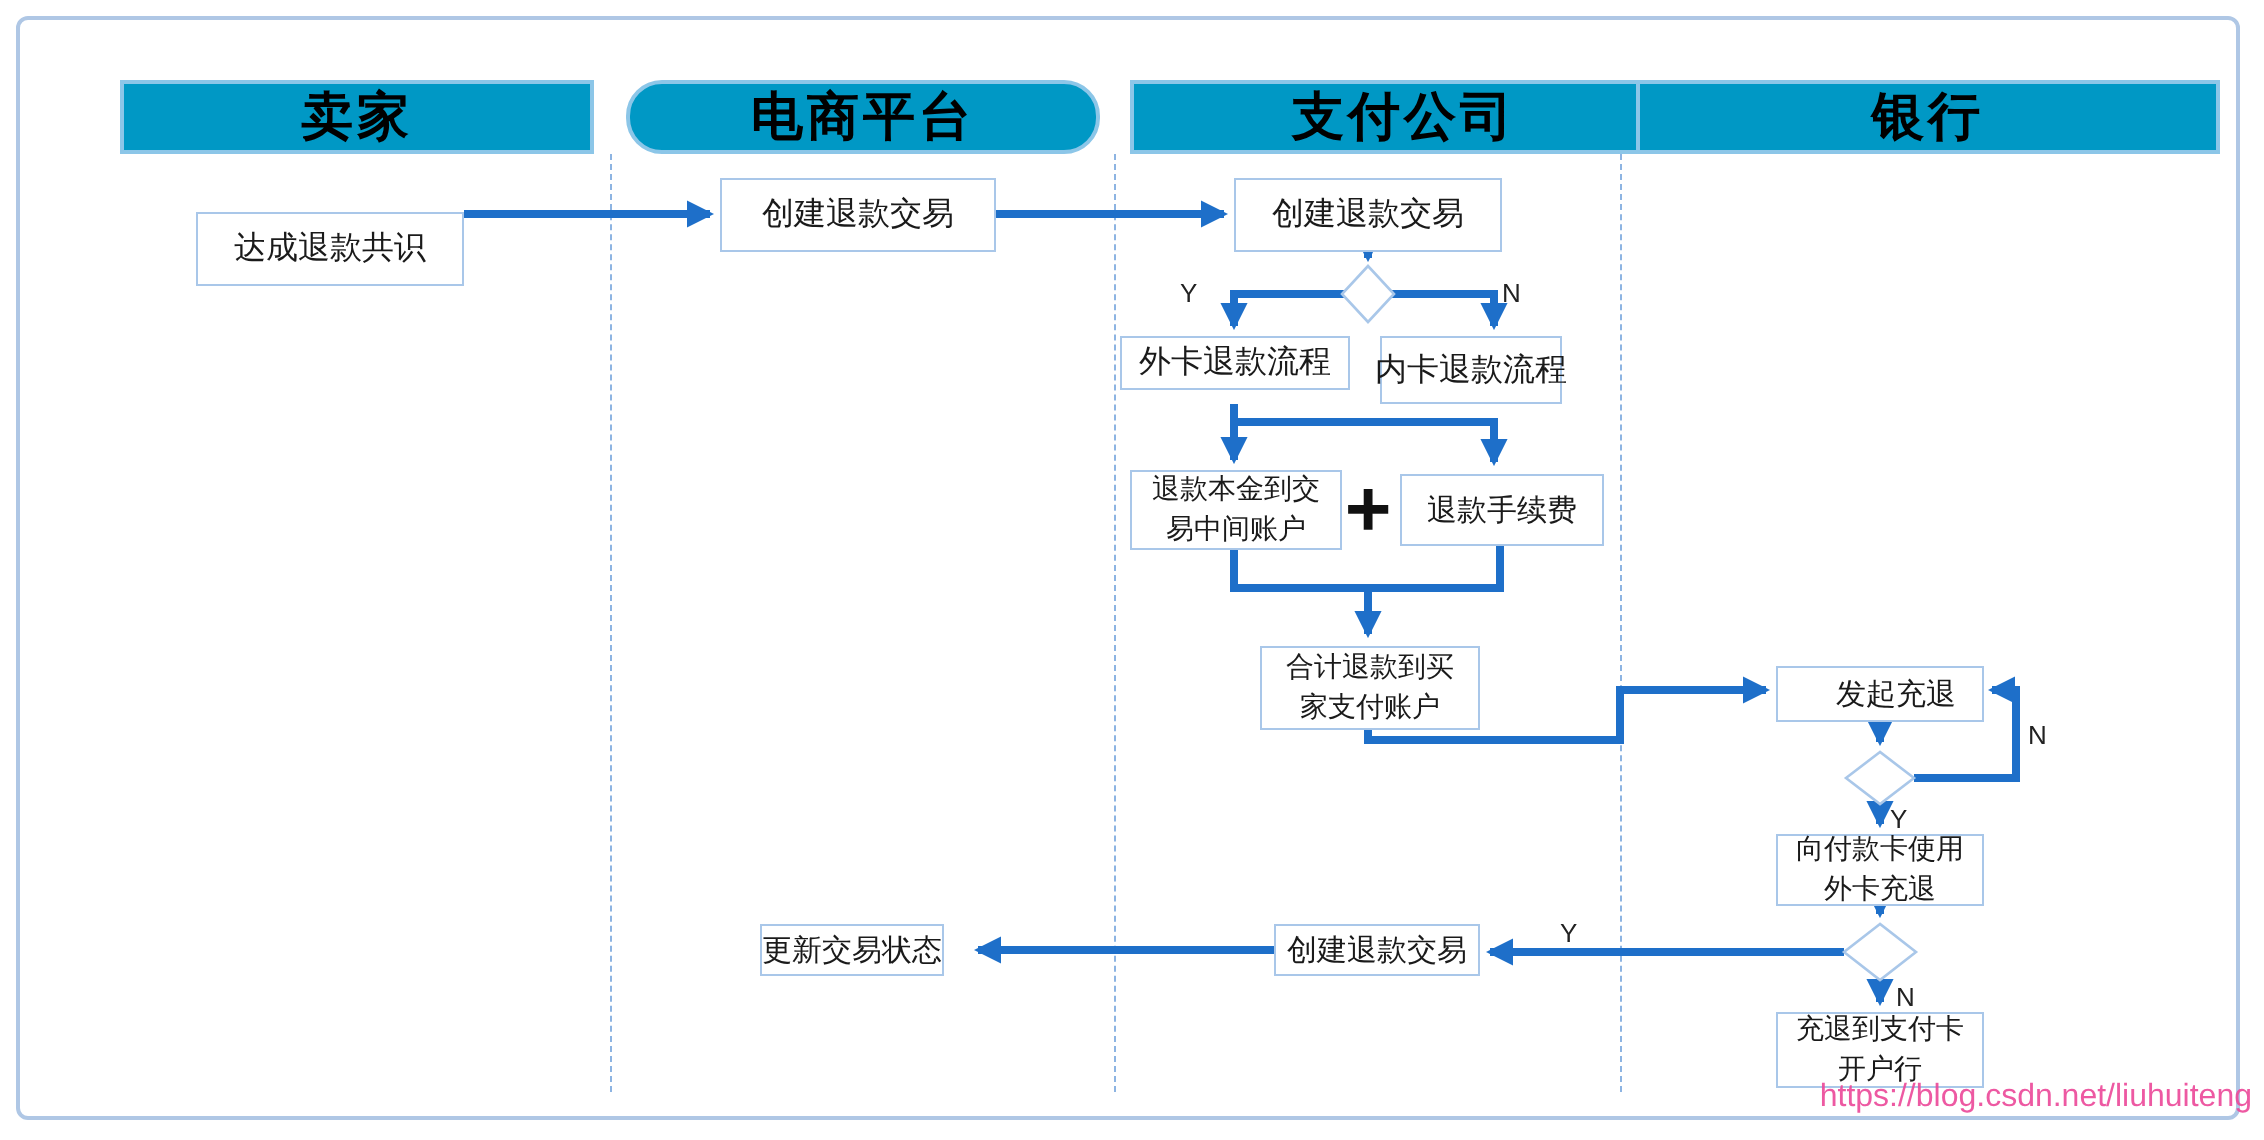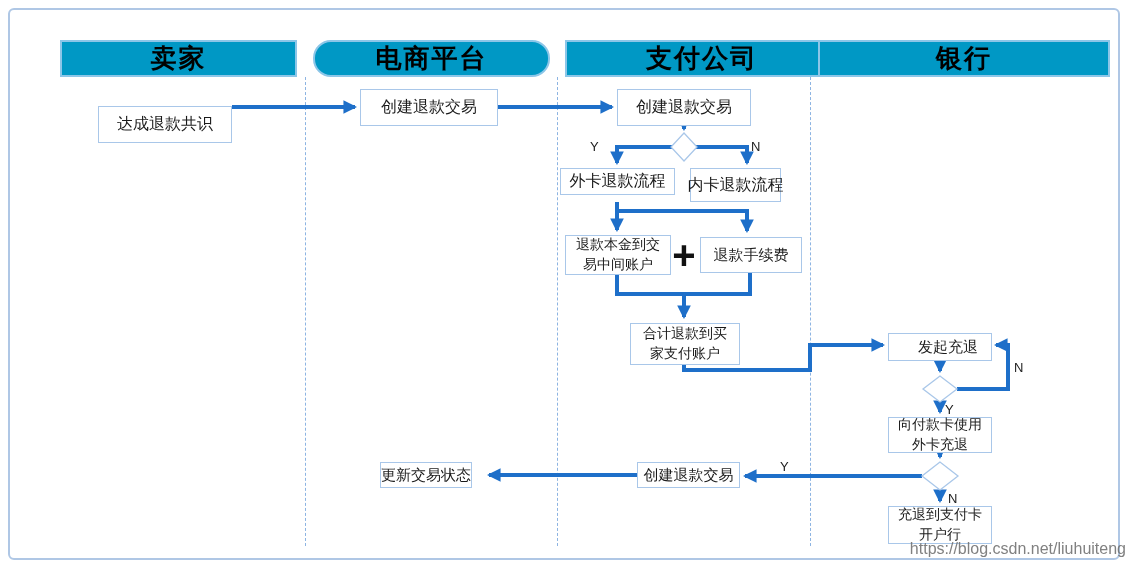--- a/index.html
+++ b/index.html
@@ -32,21 +32,21 @@
   }
   .node.two-line { white-space:normal; line-height:1.42; padding:2px 7px; }
   .fs16 { font-size:16px; } .fs15 { font-size:15px; } .fs14 { font-size:14px; }
   .plus {
     position:absolute; z-index:3; display:flex; align-items:center; justify-content:center;
     font-size:40px; font-weight:bold; color:#111; line-height:1;
   }
   .branch-label { position:absolute; z-index:4; font-size:13px; color:#222; }
   .watermark {
     position:absolute; z-index:6; left:840px; top:540px; width:286px;
-    text-align:right; font-size:16px; color:#737373; opacity:0.9;
+    text-align:right; font-size:16px; color:#ec4899; opacity:0.9;
     pointer-events:none; white-space:nowrap;
   }
 </style>
 </head>
 <body>
 
 <div id="canvas">
 
   <div class="frame"></div>
 

